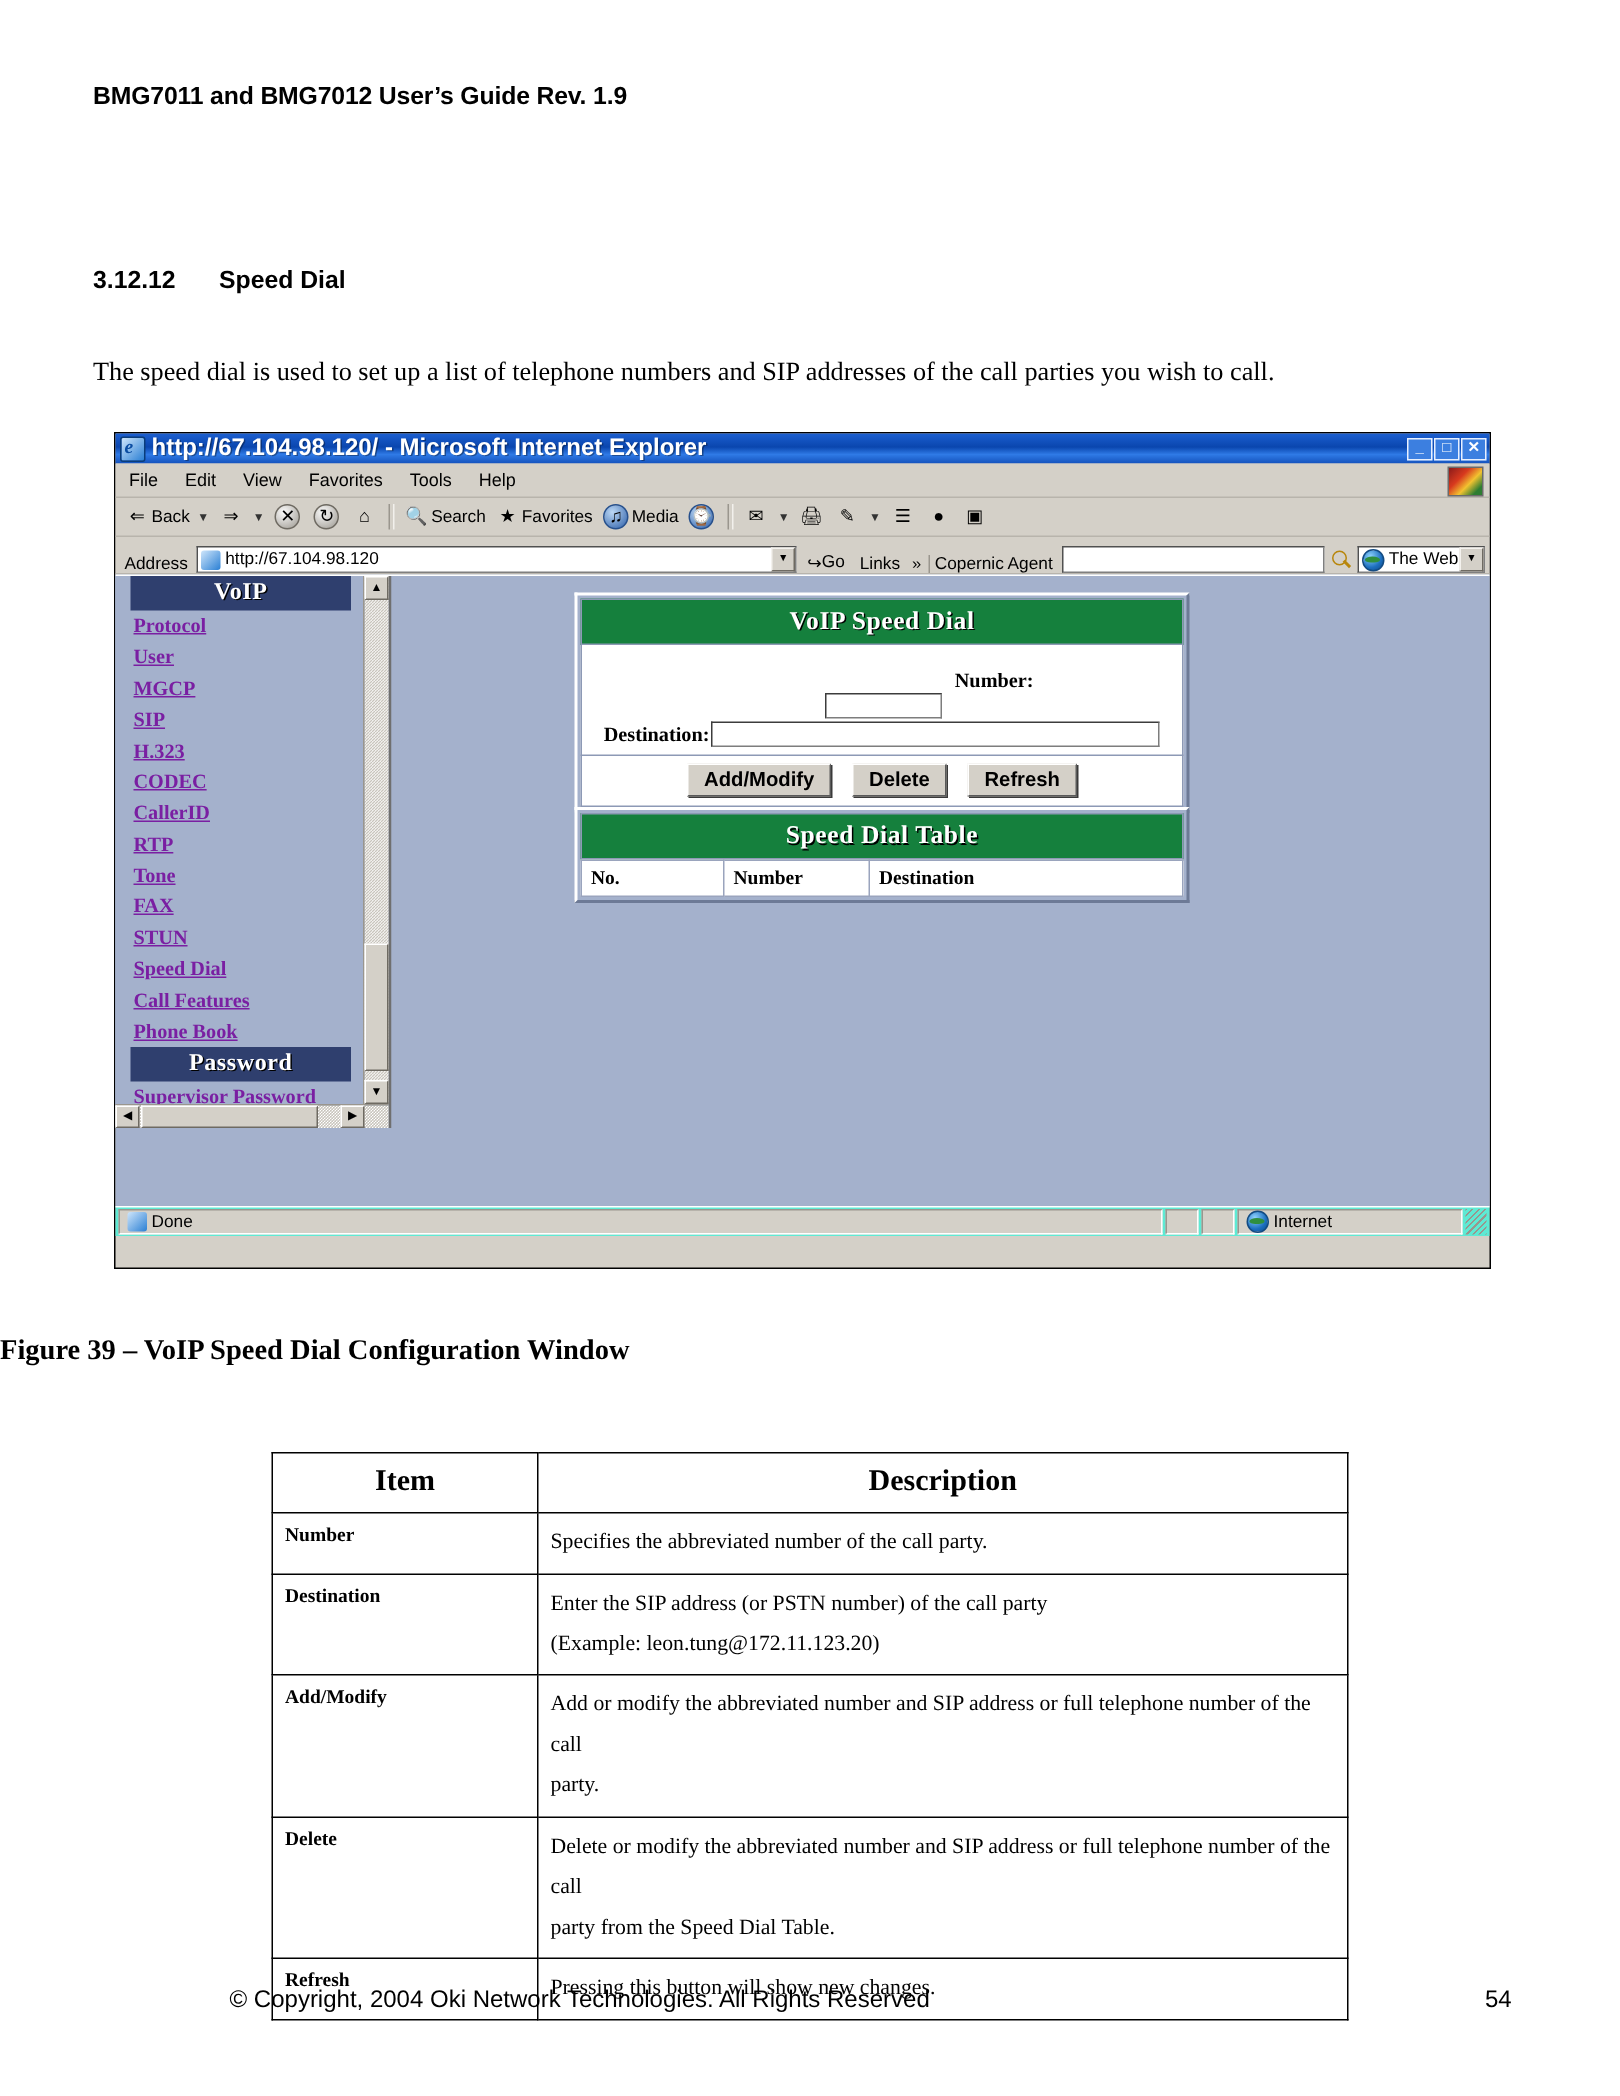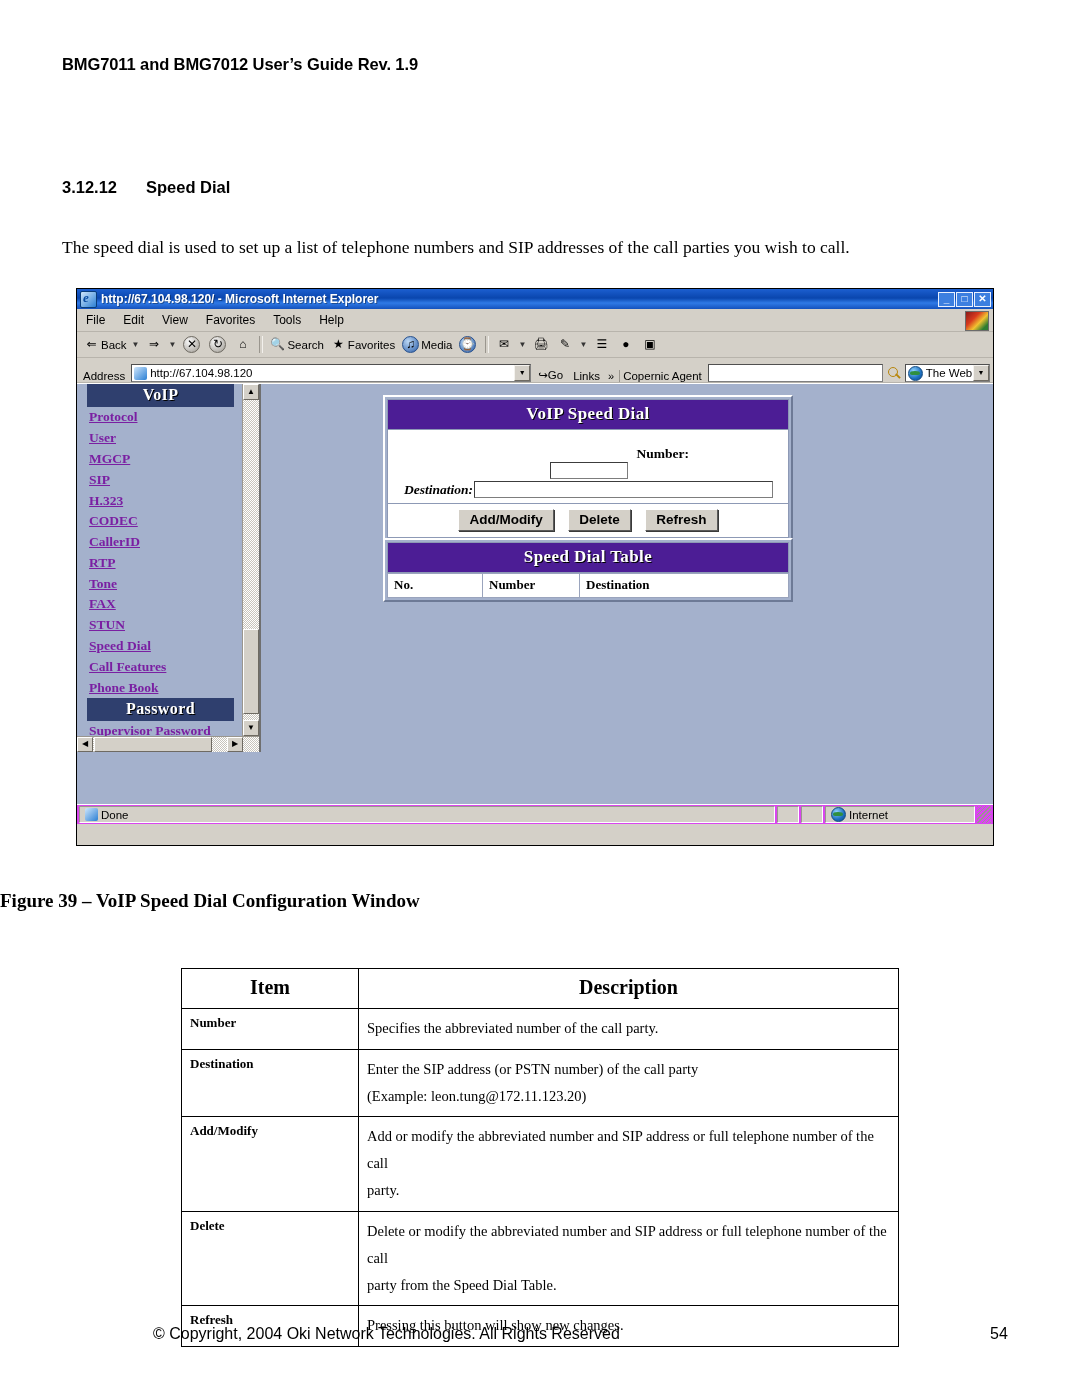--- a/index.html
+++ b/index.html
@@ -83,21 +83,21 @@
   }
   .tb-icon:after{
     content:"e";
     position:absolute; left:2px; top:-2px;
     font-family:"Liberation Serif",serif;
     font-size:13px; font-style:italic; font-weight:bold;
     color:#0b4da2;
   }
   .tb-title {
     color: #fff;
-    font-size: 12px;
+    font-size: 16px;
     font-weight: bold;
     white-space: nowrap;
     flex: 1 1 auto;
     text-shadow: 1px 1px 0 rgba(0,0,0,.35);
   }
   .tb-buttons { display: flex; gap: 1px; flex: 0 0 auto; }
   .tb-btn {
     width: 17px; height: 15px;
     background: #3c7fe0;
     border: 1px solid #e8f0ff;
@@ -361,21 +361,21 @@
   .panel {
     position: absolute;
     background: #a4b1cc;
     border: 2px solid #ffffff;
     border-right-color: #6d7a96;
     border-bottom-color: #6d7a96;
     box-sizing: border-box;
     padding: 2px;
   }
   .panel-head {
-    background: #4c1d95;
+    background: #15803d;
     color: #fff;
     font-family: "Liberation Serif", serif;
     font-weight: bold;
     font-size: 17px;
     text-align: center;
     padding: 4px 0 5px 0;
     letter-spacing: .4px;
     text-shadow: 1px 1px 0 #000;
     border: 1px solid #8d99b5;
   }
@@ -434,21 +434,21 @@
     font-size: 13px;
     padding: 3px 6px 4px 6px;
     border: 1px solid #9aa4bd;
     background: #fff;
     white-space: nowrap;
   }
 
   
   .statusbar {
     height: 20px;
-    background: #d946ef;
+    background: #5eead4;
     border-top: 1px solid #fff;
     display: flex;
     align-items: center;
     gap: 2px;
     padding: 1px 2px;
     box-sizing: border-box;
   }
   .st-pane {
     height: 17px;
     border: 1px solid #9a968e;
@@ -684,21 +684,21 @@
     <div class="mainframe">
 
       <div class="panel" style="left:122px; top:11px; width:410px;">
         <div class="panel-head">VoIP Speed Dial</div>
         <div class="panel-body">
           <div class="field-row" style="padding-top:16px;flex-direction:column;">
             <span class="field-label" style="width:202px;">Number:</span>
             <span class="txtbox" style="width:78px; margin-left:1px;"></span>
           </div>
           <div class="field-row" style="padding-bottom:5px;">
-            <span class="field-label" style="width:79px;font-style:italic;">Destination:</span>
+            <span class="field-label" style="width:79px;">Destination:</span>
             <span class="txtbox" style="width:299px; margin-left:1px;"></span>
           </div>
         </div>
         <div class="btn-row">
           <span class="btn">Add/Modify</span>
           <span class="btn">Delete</span>
           <span class="btn">Refresh</span>
         </div>
       </div>
 

